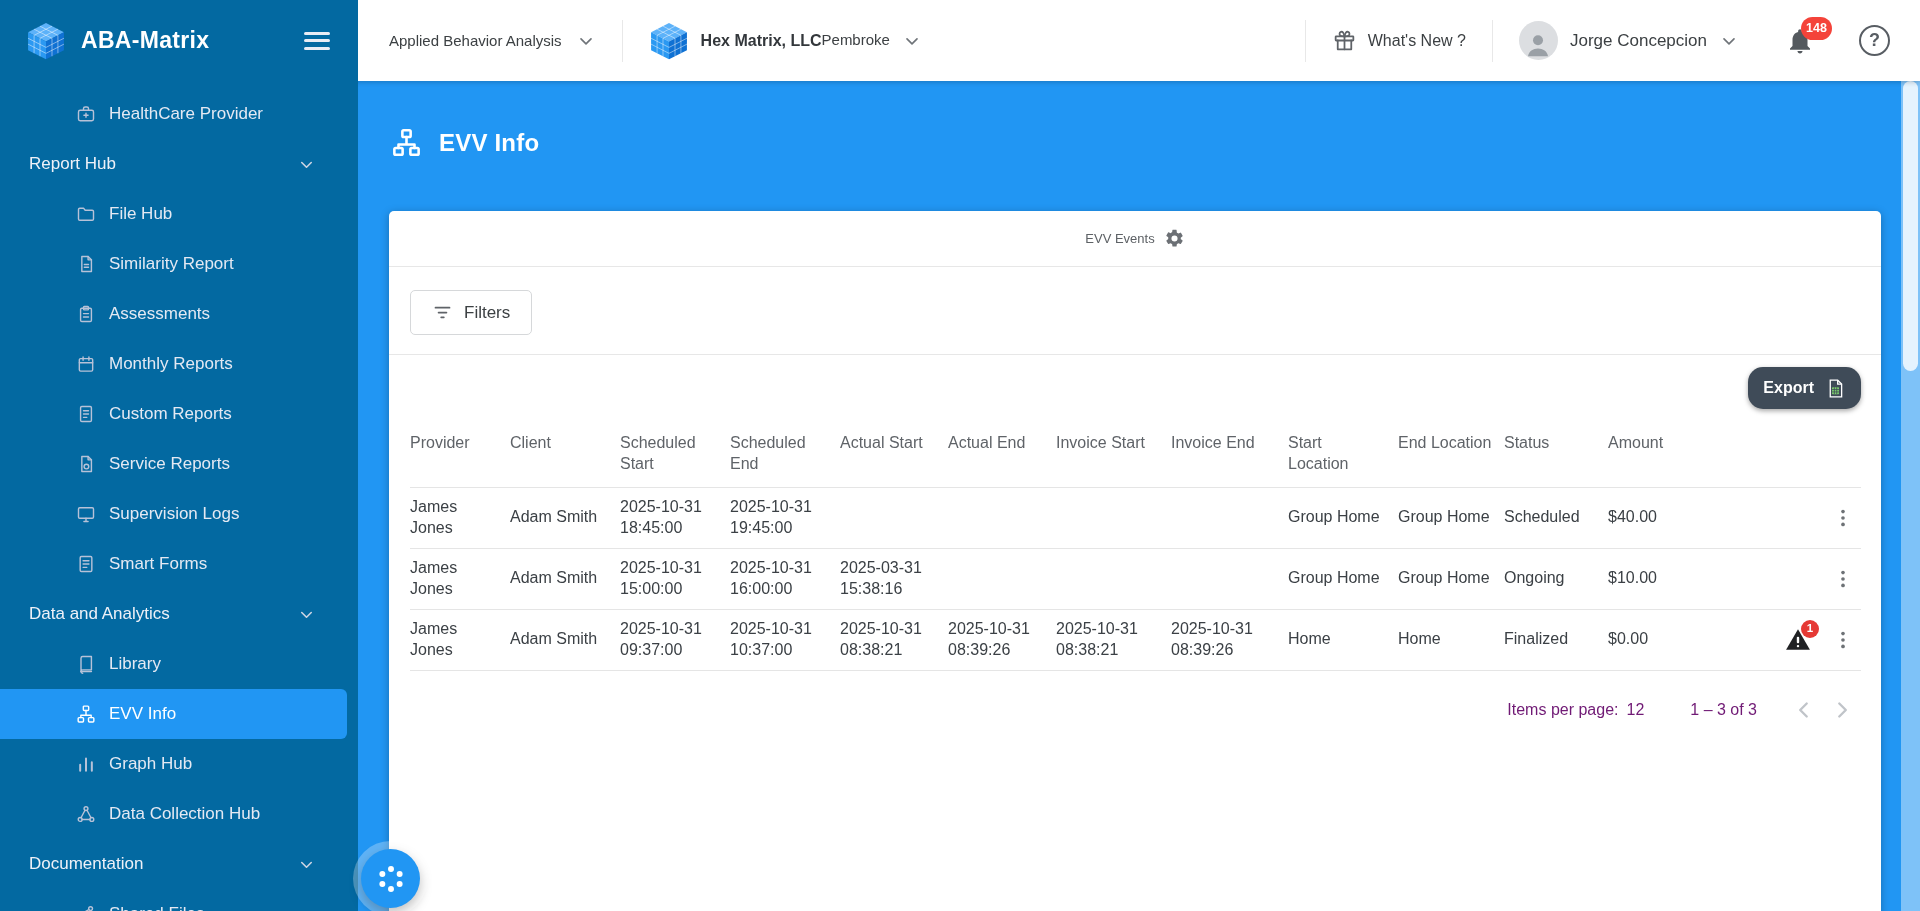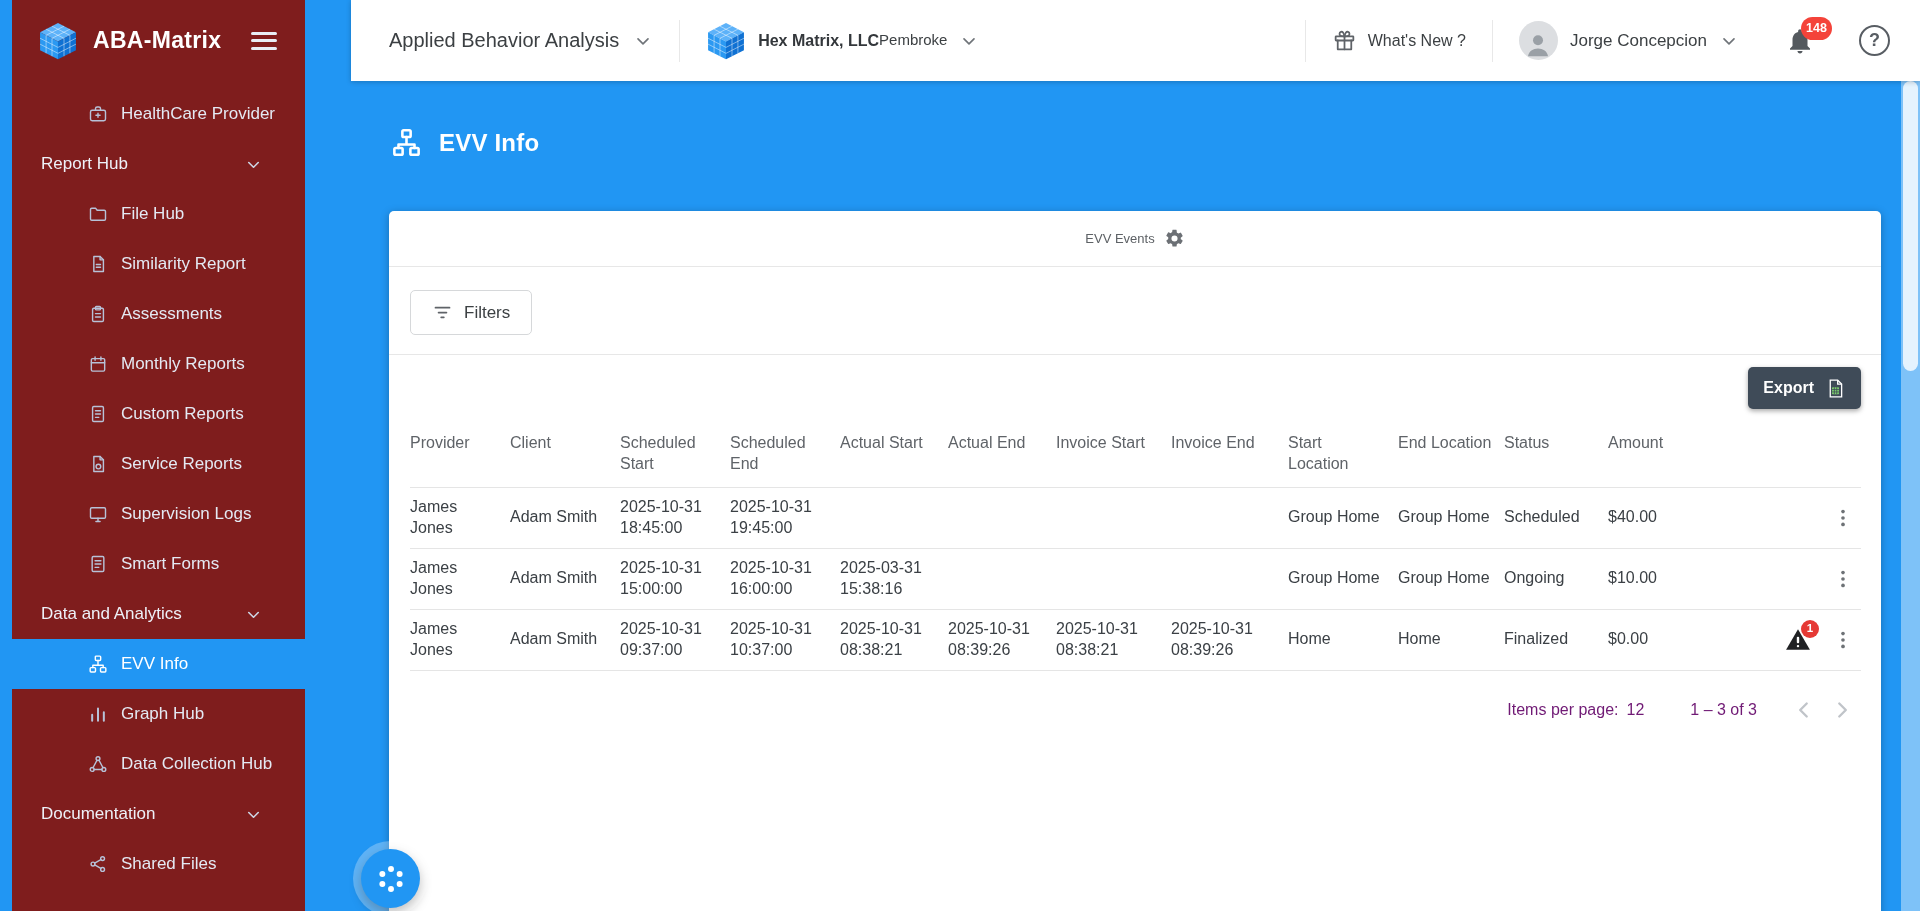--- a/index.html
+++ b/index.html
@@ -1,21 +1,21 @@
 <!DOCTYPE html>
 <html><head>
 <meta charset="utf-8">
 <style>
   *{margin:0;padding:0;box-sizing:border-box}
   html,body{width:1920px;height:911px;overflow:hidden;background:#2196f3;font-family:"Liberation Sans","DejaVu Sans",sans-serif}
   button{font-family:inherit;border:none;background:none;cursor:pointer;color:inherit}
   svg{display:block}
 
   
-  .sidebar{position:absolute;left:12px;top:0;width:293px;height:911px;background:#7f1d1d;z-index:30;overflow:hidden}
+  .sidebar{position:absolute;left:0;top:0;width:358px;height:911px;background:#0369a1;z-index:30;overflow:hidden}
   .sidebar-header{height:81px;display:flex;align-items:center;padding:0 28px 0 26px}
   .logo-cube{width:40px;height:40px;flex:none}
   .brand-title{color:#fff;font-size:23px;font-weight:700;letter-spacing:.3px;margin-left:15px;flex:1;white-space:nowrap}
   .hamburger{width:26px;cursor:pointer}
   .hamburger i{display:block;height:3px;border-radius:2px;background:#e9edf5;margin:4.5px 0}
   .nav{padding-top:8px}
   .nav-item{height:50px;display:flex;align-items:center;padding-left:76px;cursor:pointer}
   .nav-icon{width:20px;height:20px;color:#b7c2d8;margin-right:13px;flex:none}
   .nav-icon svg{width:20px;height:20px}
   .nav-label{color:#e4e9f3;font-size:17px;white-space:nowrap}
@@ -25,21 +25,21 @@
   .nav-group .nav-label{color:#eef1f8}
   .group-chevron{color:#cdd5e4}
   .group-chevron svg{width:19px;height:19px}
 
   
   .topbar{position:absolute;left:351px;top:0;right:0;height:81px;background:#fff;z-index:25;display:flex;align-items:center;box-shadow:0 1px 5px rgba(0,0,0,.22)}
   .tb-item{display:flex;align-items:center;cursor:pointer}
   .chev{color:#6f7479}
   .chev svg{width:20px;height:20px}
   .context{margin-left:38px;gap:14px}
-  .context-label{font-size:20px;color:#3c4043}
+  .context-label{font-size:15px;color:#3c4043}
   .tb-divider{width:1px;height:42px;background:#e8e8e8;margin:0 26px}
   .org{gap:12px}
   .org-logo{width:40px;height:40px}
   .org-text{display:flex;flex-direction:row;line-height:1.25}
   .org-name{font-size:16px;font-weight:700;color:#33373b;white-space:nowrap}
   .org-loc{font-size:15px;color:#3c4043}
   .tb-spacer{flex:1}
   .whats-new{gap:11px;font-size:16px;font-weight:400;color:#3c4043;white-space:nowrap}
   .gift{color:#5f6368}
   .gift svg{width:25px;height:25px}
@@ -62,21 +62,21 @@
   .tabbar{height:56px;border-bottom:1px solid #e7e7e7;display:flex;align-items:center;justify-content:center;gap:9px;cursor:pointer}
   .tab-label{font-size:13px;color:#5d6165}
   .gear{color:#6c7075;cursor:pointer}
   .gear svg{width:21px;height:21px}
   .filters-row{height:88px;padding:23px 0 0 21px;border-bottom:1px solid #e7e7e7}
   .btn-filters{display:inline-flex;align-items:center;gap:11px;height:45px;padding:0 21px;border:1px solid #d6d8da;border-radius:5px;background:#fff;font-size:17px;color:#3c4043}
   .filter-icon{color:#5f6368}
   .filter-icon svg{width:21px;height:21px}
   .table-section{padding:12px 20px 0 21px}
   .export-row{display:flex;justify-content:flex-end;margin-bottom:4px}
-  .btn-export{display:inline-flex;align-items:center;gap:11px;height:42px;padding:0 15px;border-radius:5px;background:#3f4b58;color:#fff;font-size:16px;font-weight:700;box-shadow:0 2px 5px rgba(0,0,0,.35)}
+  .btn-export{display:inline-flex;align-items:center;gap:11px;height:42px;padding:0 15px;border-radius:15px;background:#3f4b58;color:#fff;font-size:16px;font-weight:700;box-shadow:0 2px 5px rgba(0,0,0,.35)}
   .csv svg{width:21px;height:21px}
 
   table{width:100%;border-collapse:collapse;table-layout:fixed;margin-top:10px}
   th{font-size:16px;font-weight:400;color:#5f6368;text-align:left;vertical-align:top;padding:14px 12px 12px 0;border-bottom:1px solid #e5e5e5;line-height:1.3}
   td{font-size:16px;color:#3b4045;vertical-align:middle;padding:9px 12px 9px 0;border-bottom:1px solid #e5e5e5;height:61px;line-height:1.28}
   td.actions,th.actions-col{padding-right:4px}
   .actions-inner{display:flex;align-items:center;justify-content:flex-end;gap:18px}
   .kebab{color:#6e7276;padding:3px}
   .kebab svg{width:22px;height:22px}
   .warn-wrap{position:relative;display:inline-flex;cursor:pointer}
@@ -225,20 +225,30 @@
 
     <div class="nav-group">
       <span class="nav-label">Data and Analytics</span>
       <span class="group-chevron">
         <svg viewBox="0 0 24 24" fill="none" stroke="currentColor" stroke-width="2" stroke-linecap="round" stroke-linejoin="round">
             <path d="M6 9.5l6 6 6-6"></path>
           </svg>
       </span>
     </div>
 
+    <div class="nav-item">
+      <span class="nav-icon">
+        <svg viewBox="0 0 24 24" fill="none" stroke="currentColor" stroke-width="1.7" stroke-linecap="round" stroke-linejoin="round">
+            <path d="M6 21V5a2 2 0 012-2h10.5v16H8a2 2 0 00-2 2z"></path>
+            <path d="M6 21a2 2 0 002 2? "></path>
+            <path d="M6 21h12.5"></path>
+          </svg>
+      </span>
+      <span class="nav-label">Library</span>
+    </div>
 
     <div class="nav-item selected">
       <span class="nav-icon">
         <svg viewBox="0 0 24 24" fill="none" stroke="currentColor" stroke-width="1.7" stroke-linecap="round" stroke-linejoin="round">
             <rect x="8.8" y="2.5" width="6.4" height="5.2" rx="1"></rect>
             <rect x="2.6" y="16.3" width="6.4" height="5.2" rx="1"></rect>
             <rect x="15" y="16.3" width="6.4" height="5.2" rx="1"></rect>
             <path d="M12 7.7v5.8M5.8 13.5h12.4M5.8 13.5v2.8M18.2 13.5v2.8"></path>
           </svg>
       </span>

